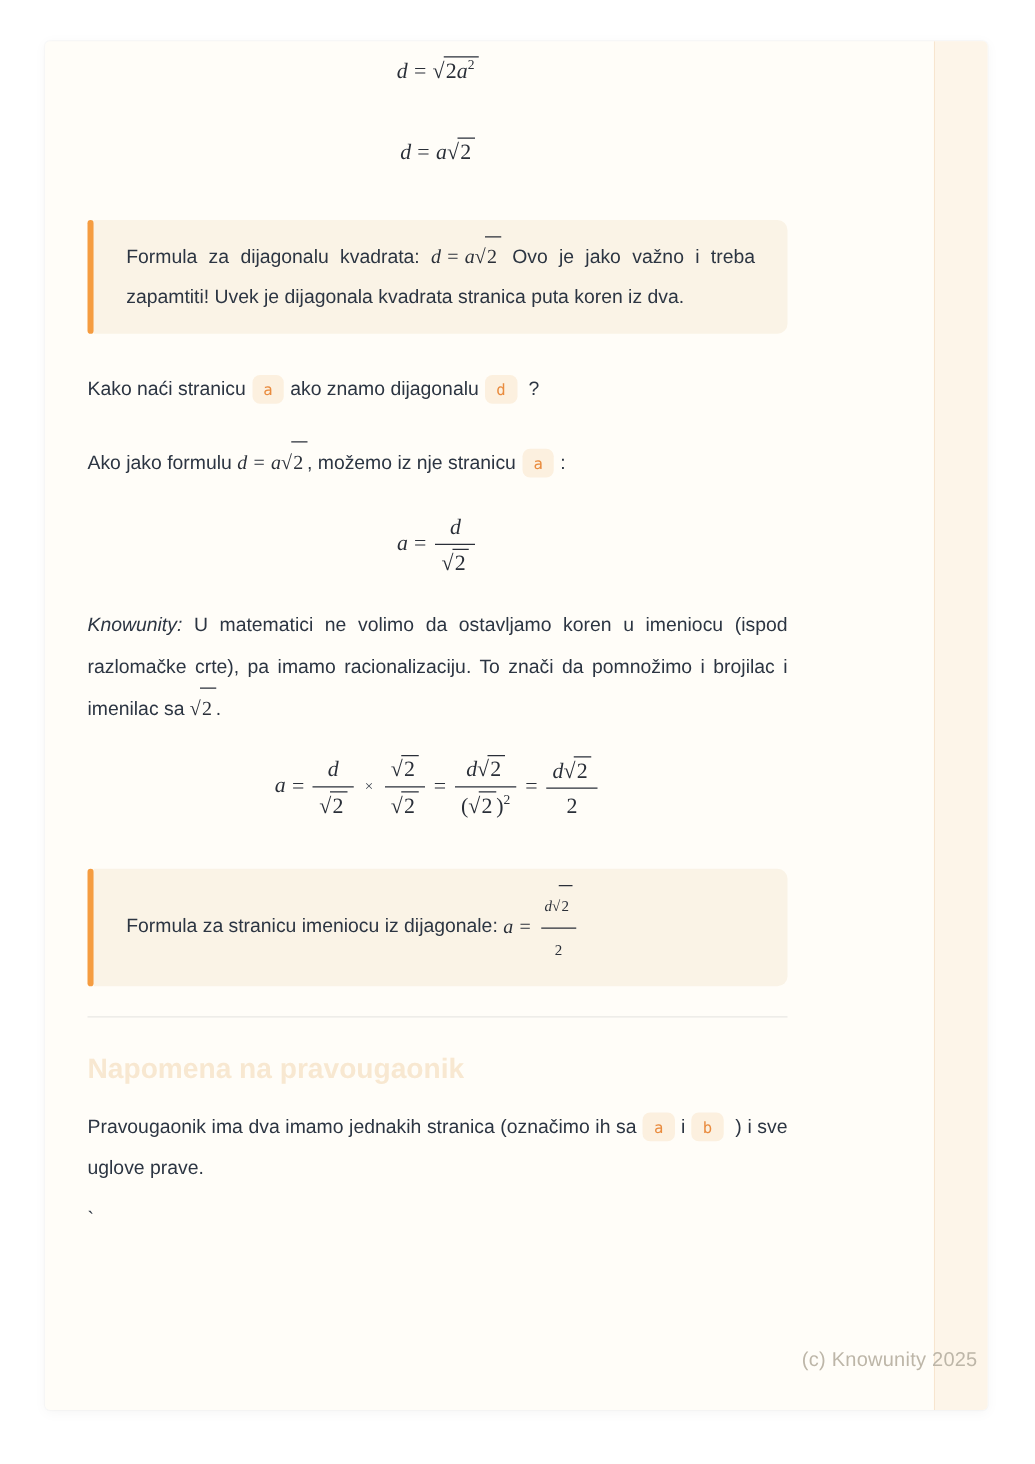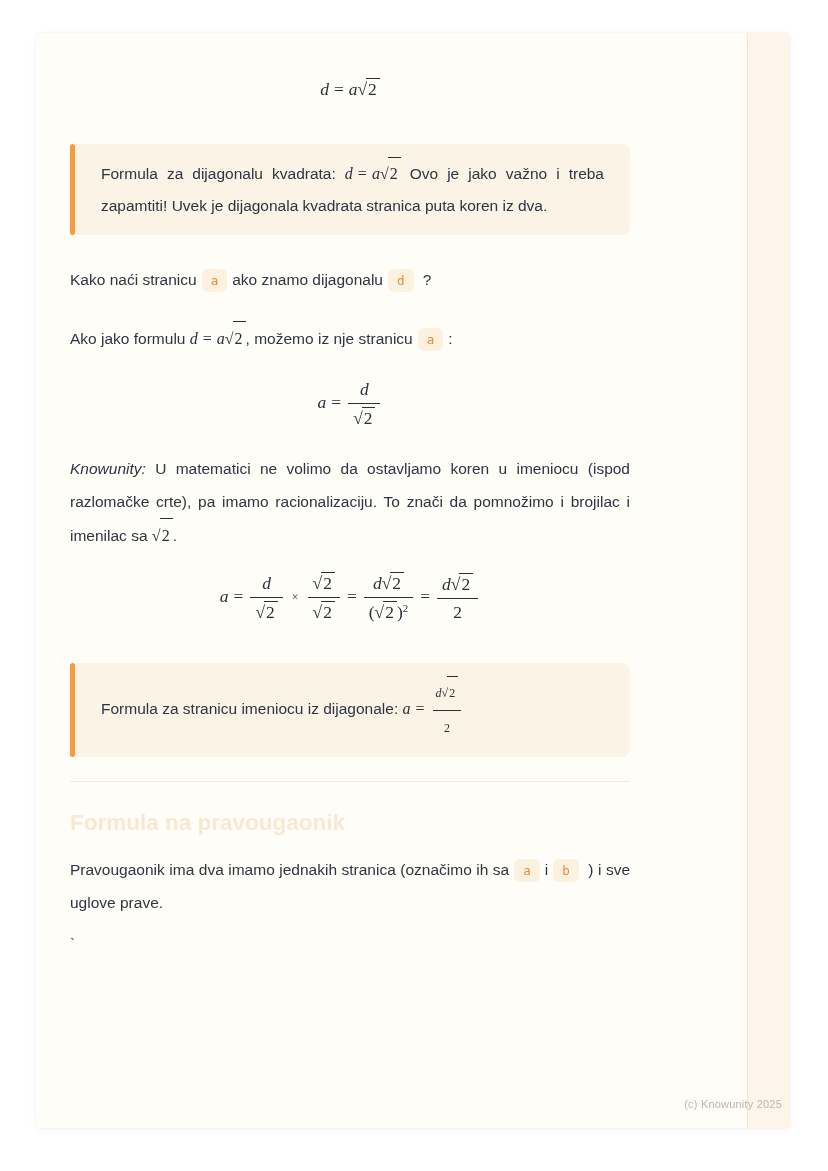--- a/index.html
+++ b/index.html
@@ -128,34 +128,35 @@
   .callout-2{margin-top:40px;}
   .divider{
     border:none;
     border-top:1px solid #e9e8e4;
     margin:24px 0 0 0;
   }
   .para2{margin-top:15px;}
   .stray{margin-top:14px;font-size:15.5px;line-height:22px;}
   .footer{
     position:absolute;
-    right:8px;bottom:18px;
-    font-size:11px;
+    right:8px;bottom:30px;
+    font-size:16px;
     color:#bdb6a8;
     letter-spacing:0.2px;
   }
 </style>
 </head>
 <body>
 
 <div class="card">
   <div class="side-strip"></div>
 
   <div class="content">
 
+    <div class="math-display math f1"><span class="mi">d</span><span class="eq">=</span><span class="sqrt"><span class="rad">√</span><span class="bar"><span class="mn">2</span><span class="mi">a</span><span class="sup mn">2</span></span></span></div>
 
     <div class="math-display math f2"><span class="mi">d</span><span class="eq">=</span><span class="mi">a</span><span class="sqrt"><span class="rad">√</span><span class="bar mn">2</span></span></div>
 
     <div class="callout">
       <div class="callout-bar"></div>
       <div class="callout-body">
         <p class="body-text justify"><span class="bold">Formula za dijagonalu kvadrata:</span>
           <span class="math math-inline"><span class="mi">d</span><span class="eq">=</span><span class="mi">a</span><span class="sqrt"><span class="rad">√</span><span class="bar mn">2</span></span></span>
           <span>Ovo je jako važno i treba zapamtiti! Uvek je dijagonala kvadrata stranica puta koren iz dva.</span></p>
       </div>
@@ -179,21 +180,21 @@
     <div class="callout callout-2">
       <div class="callout-bar"></div>
       <div class="callout-body">
         <p class="body-text"><span class="bold">Formula za stranicu imeniocu iz dijagonale:</span>
           <span class="math math-inline"><span class="mi">a</span><span class="eq">=</span><span class="frac frac-sm"><span class="num"><span class="mi">d</span><span class="sqrt"><span class="rad">√</span><span class="bar mn">2</span></span></span><span class="den mn">2</span></span></span></p>
       </div>
     </div>
 
     <hr class="divider">
 
-    <h3 class="heading-faded">Formula na pravougaonik</h3>
+    <h3 class="heading-faded">Napomena na pravougaonik</h3>
 
     <p class="body-text justify para2"><span>Pravougaonik ima dva imamo jednakih stranica (označimo ih sa</span><span class="chip">a</span><span>i</span><span class="chip">b</span>
       <span>) i sve uglove prave.</span></p>
 
     <p class="stray">`</p>
 
   </div>
 
   <div class="footer">(c) Knowunity 2025</div>
 </div>

